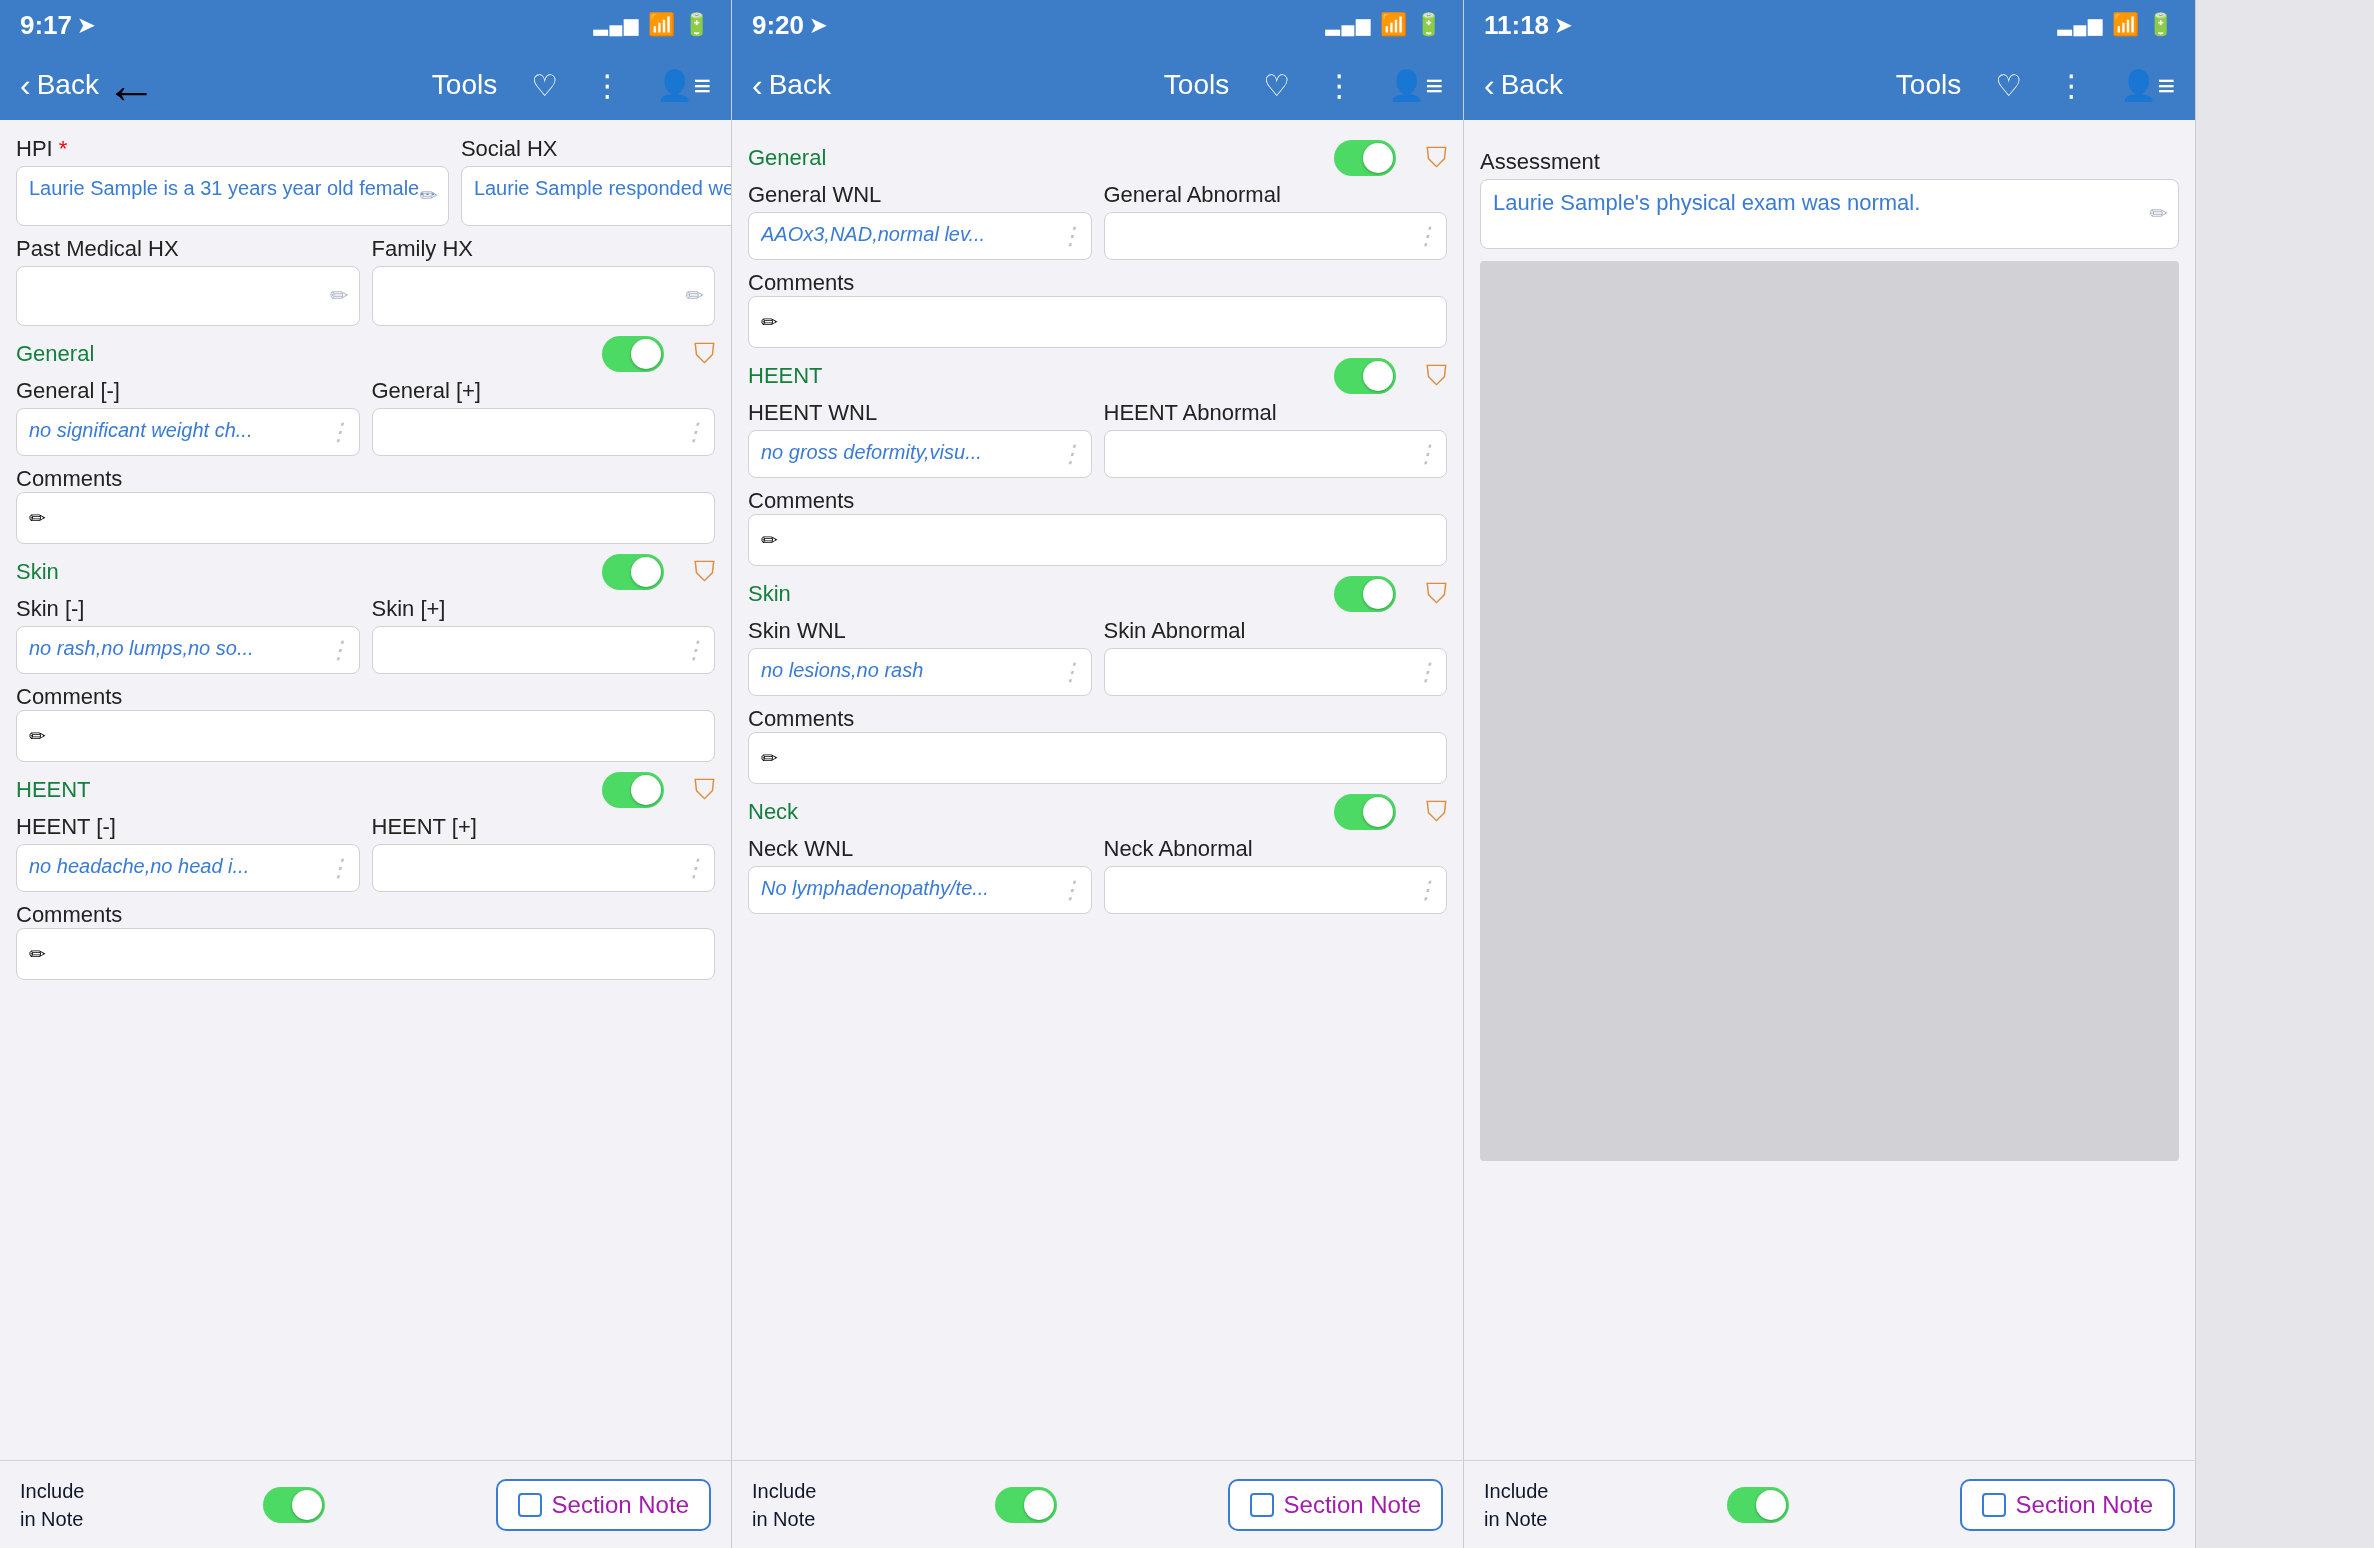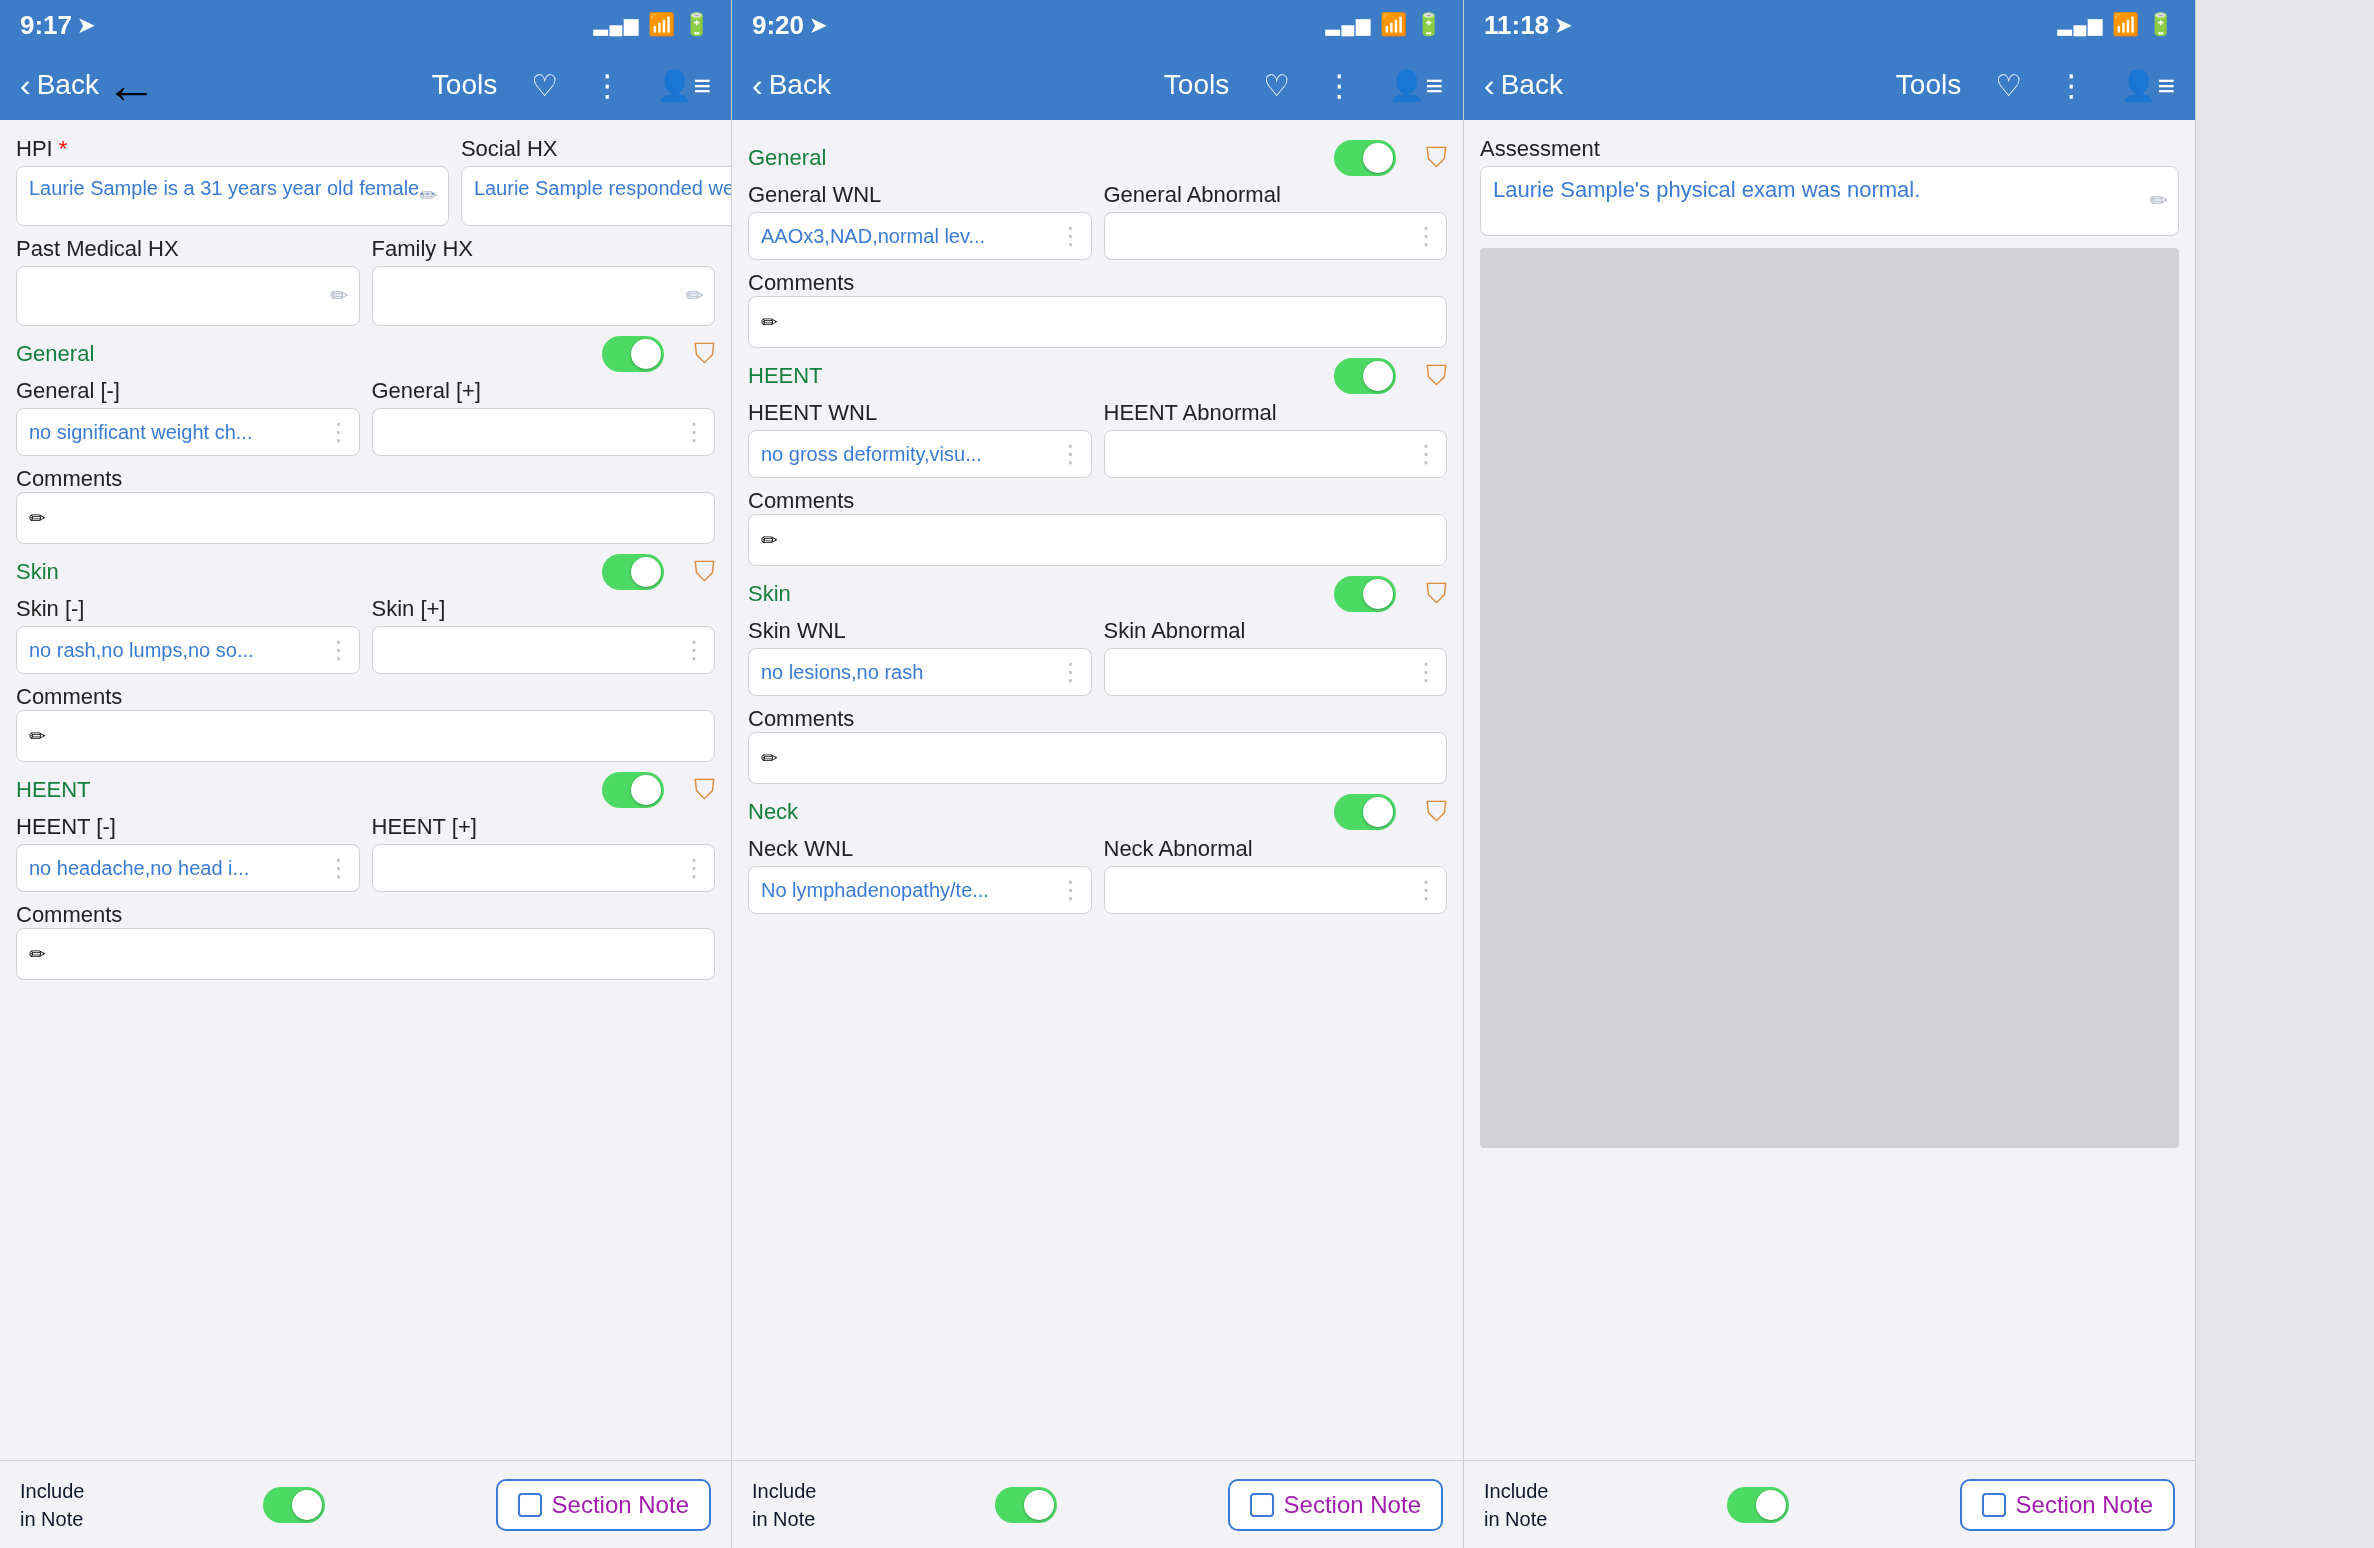--- a/index.html
+++ b/index.html
@@ -126,21 +126,21 @@
     .text-input-box .edit-icon {
       position: absolute;
       right: 10px;
       top: 50%;
       transform: translateY(-50%);
       color: #b0b8c8;
       font-size: 22px;
     }
     .text-input-short {
       min-height: 48px;
-      align-items: center;
+      font-style: italic;
     }
     .field-text {
       color: #3a7bd5;
       font-size: 20px;
       flex: 1;
       overflow: hidden;
       text-overflow: ellipsis;
       white-space: nowrap;
     }
     .dots-icon {
@@ -636,21 +636,21 @@
     <div class="nav-right">
       <span class="nav-title">Tools</span>
       <span class="nav-icon">♡</span>
       <span class="nav-icon">⋮</span>
       <span class="nav-icon">👤≡</span>
     </div>
   </div>
 
   <div class="panel-content">
 
-    <div class="field-block" style="margin-bottom: 12px;">
+    <div class="field-block" style="margin-bottom: 12px; margin-top: 13px;">
       <div class="field-label">Assessment</div>
       <div class="text-input-box" style="min-height: 70px;">
         <span class="assessment-text">Laurie Sample's physical exam was normal.</span>
         <span class="edit-icon">✏</span>
       </div>
     </div>
 
     <div style="background: #d1d1d6; border-radius: 4px; flex: 1; min-height: 900px; margin-top: 8px;">
     </div>
 

